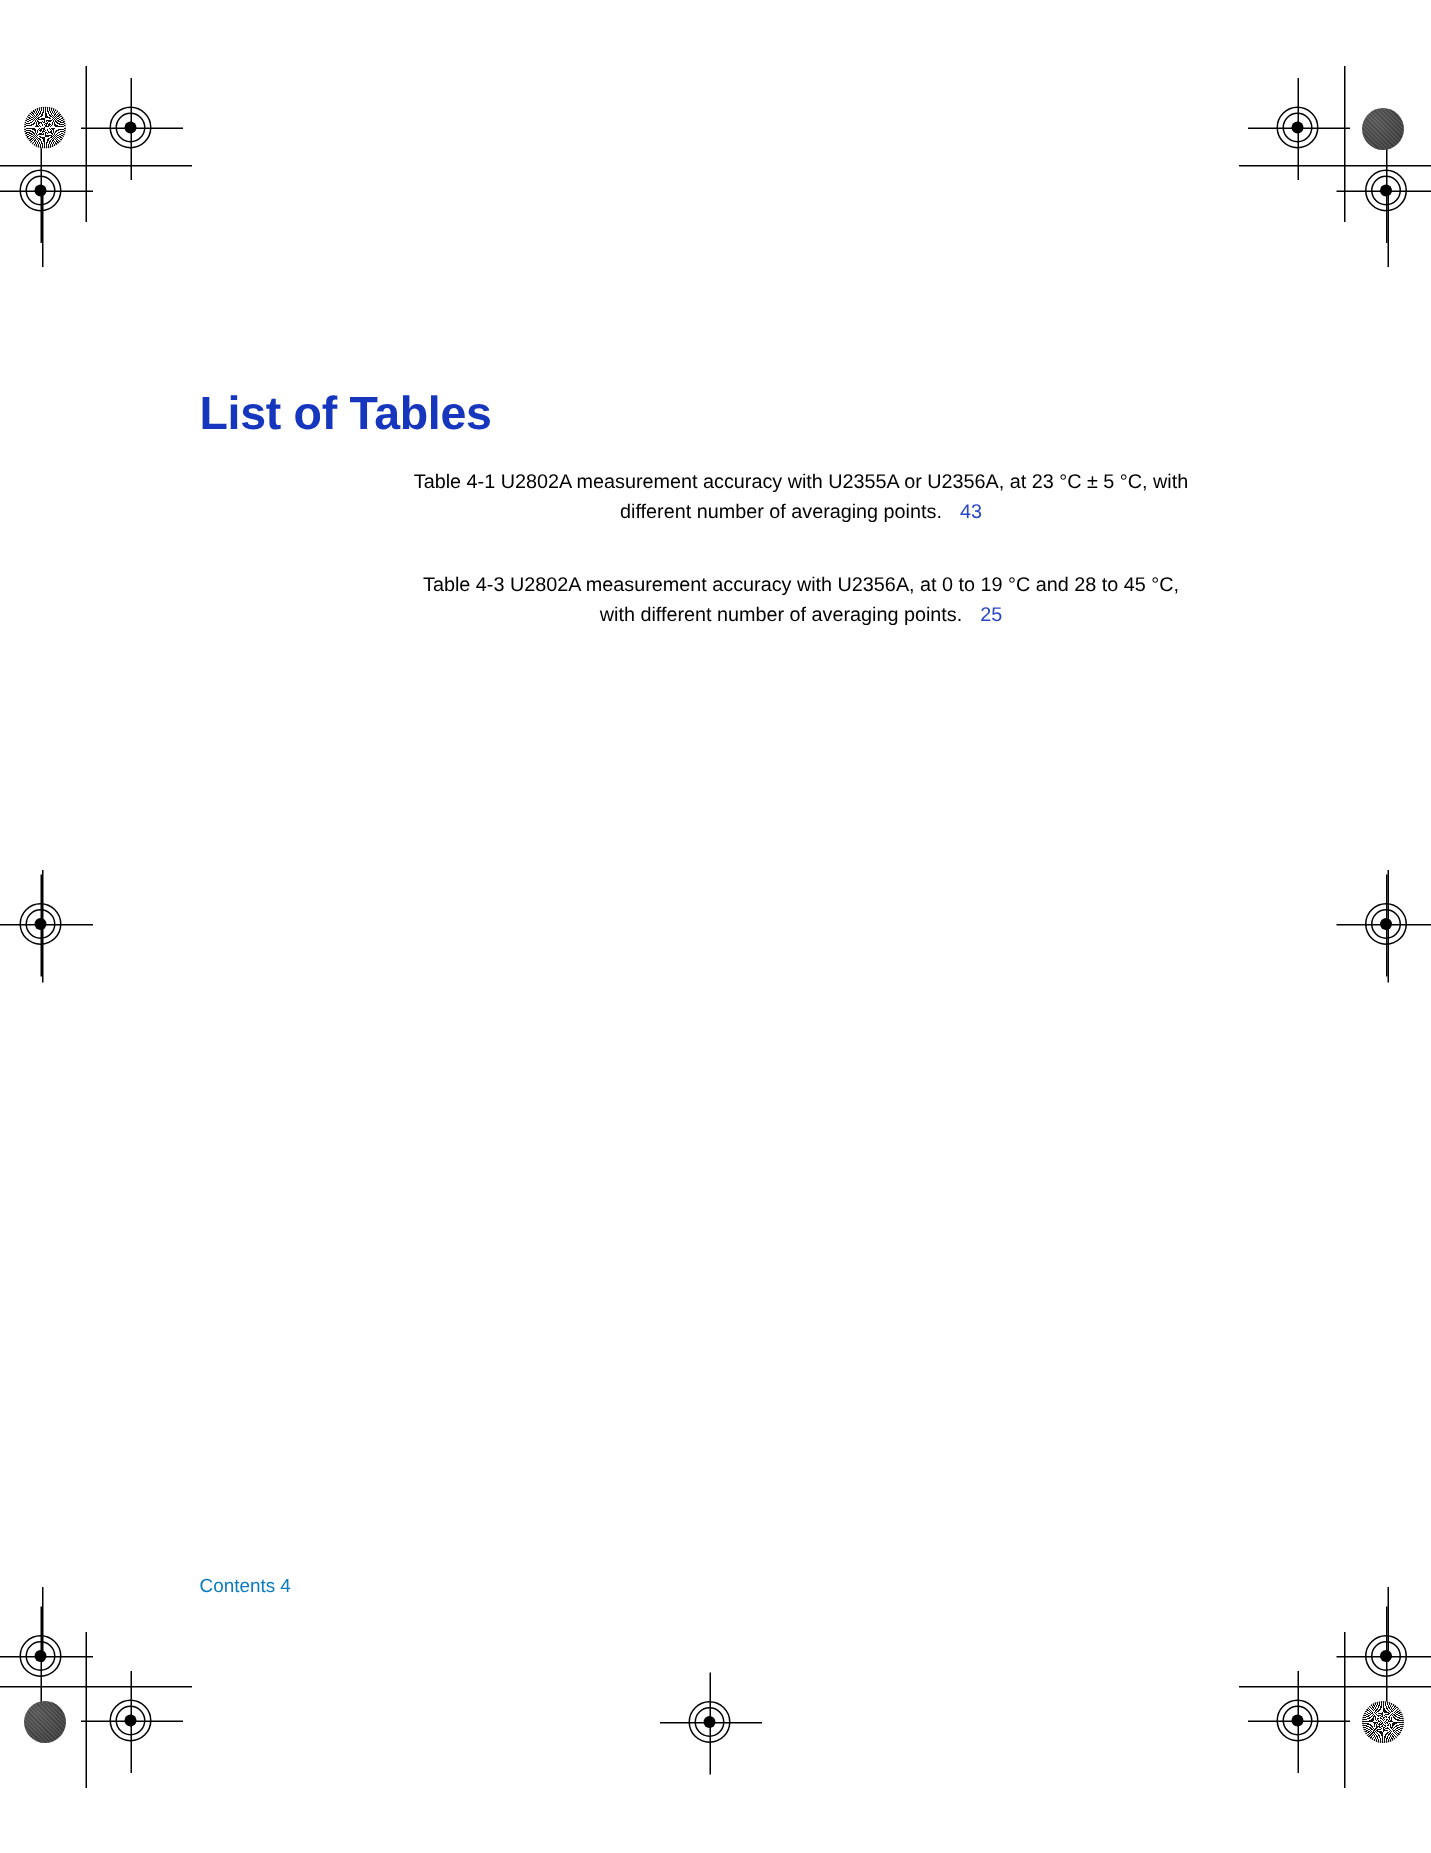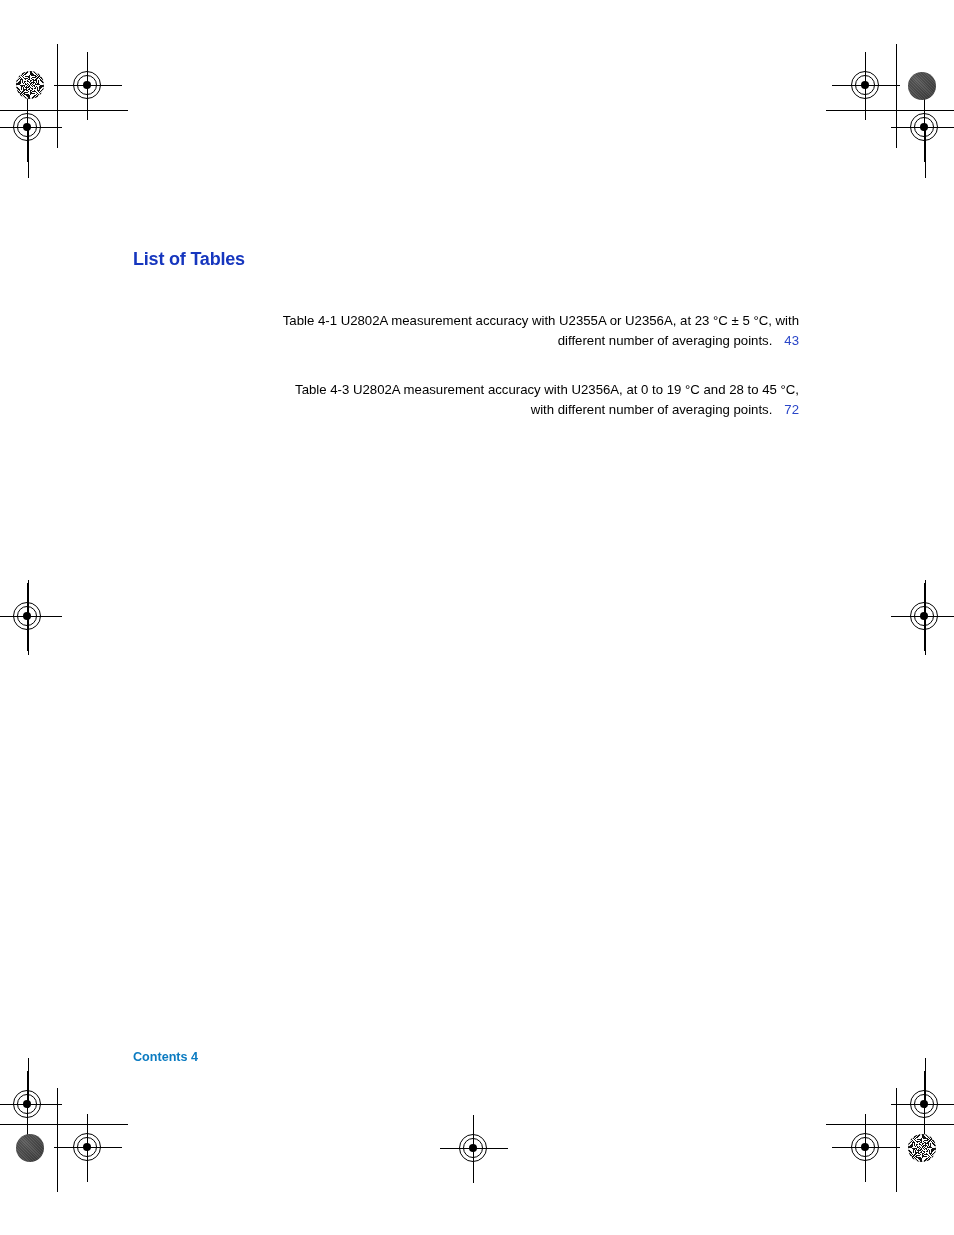--- a/index.html
+++ b/index.html
@@ -113,50 +113,50 @@
     position: absolute;
     left: 0;
     top: 0;
     width: 954px;
     height: 1235px;
   }
   .doc-title {
     position: absolute;
     left: 133px;
     top: 238px;
-    font-size: 18px;
+    font-size: 31px;
     font-weight: bold;
     letter-spacing: -0.2px;
     line-height: 1.1;
     white-space: nowrap;
   }
   .toc {
     position: absolute;
     left: 269px;
     top: 283px;
     width: 530px;
   }
   .toc-entry {
     font-size: 13.2px;
     line-height: 20.3px;
     color: #000000;
-    text-align: right;
+    text-align: center;
     margin-top: 28px;
   }
   .entry-text { white-space: normal; }
   .page-num {
     padding-left: 12px;
     font-size: 13.2px;
   }
   .footer {
     position: absolute;
     left: 133px;
     top: 1050px;
     font-size: 12.6px;
-    font-weight: bold;
+    font-weight: normal;
     white-space: nowrap;
   }
 </style>
 </head>
 <body>
 
 <div id="page" style="background: rgb(255, 255, 255);">
 
   <div class="trim-line trim-v" style="left:57px; top:44px; height:104px;"></div>
   <div class="trim-line trim-h" style="left:0px; top:110px; width:128px;"></div>
@@ -275,21 +275,21 @@
     <h1 class="doc-title" style="color: rgb(22, 54, 190);">List of Tables</h1>
 
     <div class="toc">
 
       <p class="toc-entry">
         <span class="entry-text" style="color: rgb(0, 0, 0);">Table 4-1 U2802A measurement accuracy with U2355A or U2356A, at 23 °C ± 5 °C, with different number of averaging points.</span><span class="page-num" style="color: rgb(42, 70, 200);">43</span>
       </p>
 
 
       <p class="toc-entry">
-        <span class="entry-text" style="color: rgb(0, 0, 0);">Table 4-3 U2802A measurement accuracy with U2356A, at 0 to 19 °C and 28 to 45 °C, with different number of averaging points.</span><span class="page-num" style="color: rgb(42, 70, 200);">72</span>
+        <span class="entry-text" style="color: rgb(0, 0, 0);">Table 4-3 U2802A measurement accuracy with U2356A, at 0 to 19 °C and 28 to 45 °C, with different number of averaging points.</span><span class="page-num" style="color: rgb(42, 70, 200);">25</span>
       </p>
 
     </div>
 
     <div class="footer" style="color: rgb(11, 123, 193);">Contents 4</div>
 
   </div>
 </div>
 
 </body></html>

